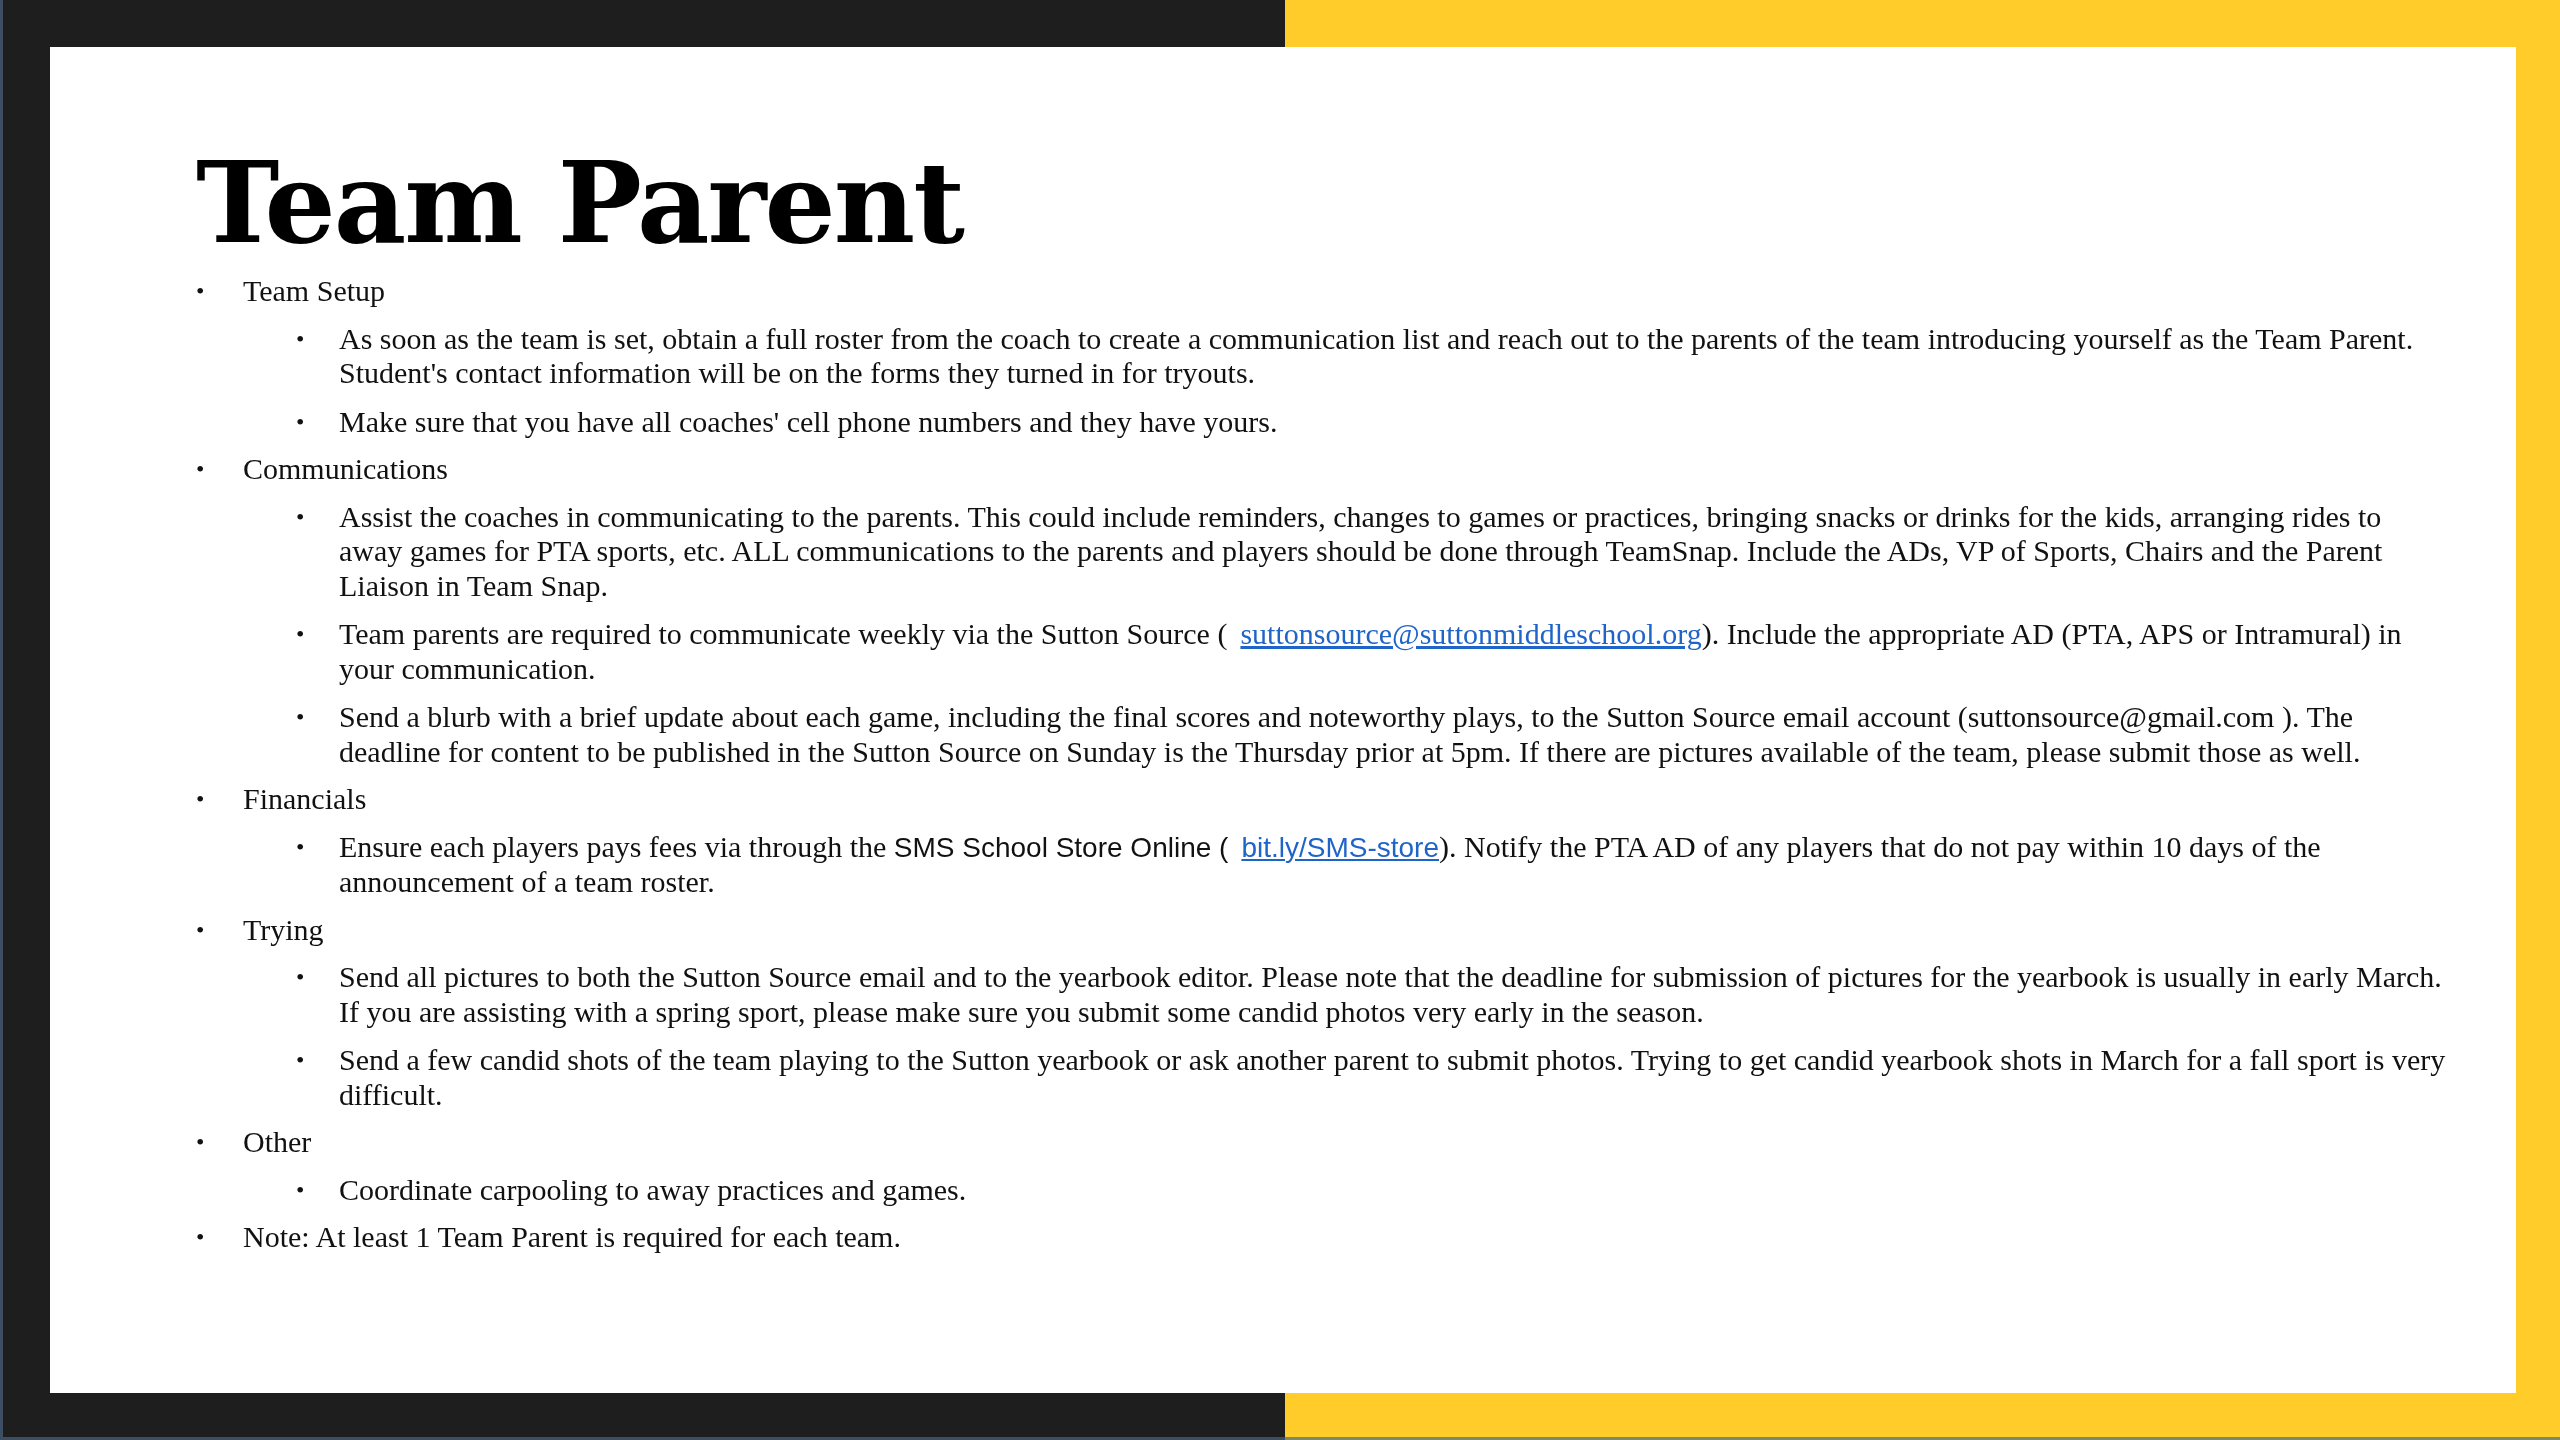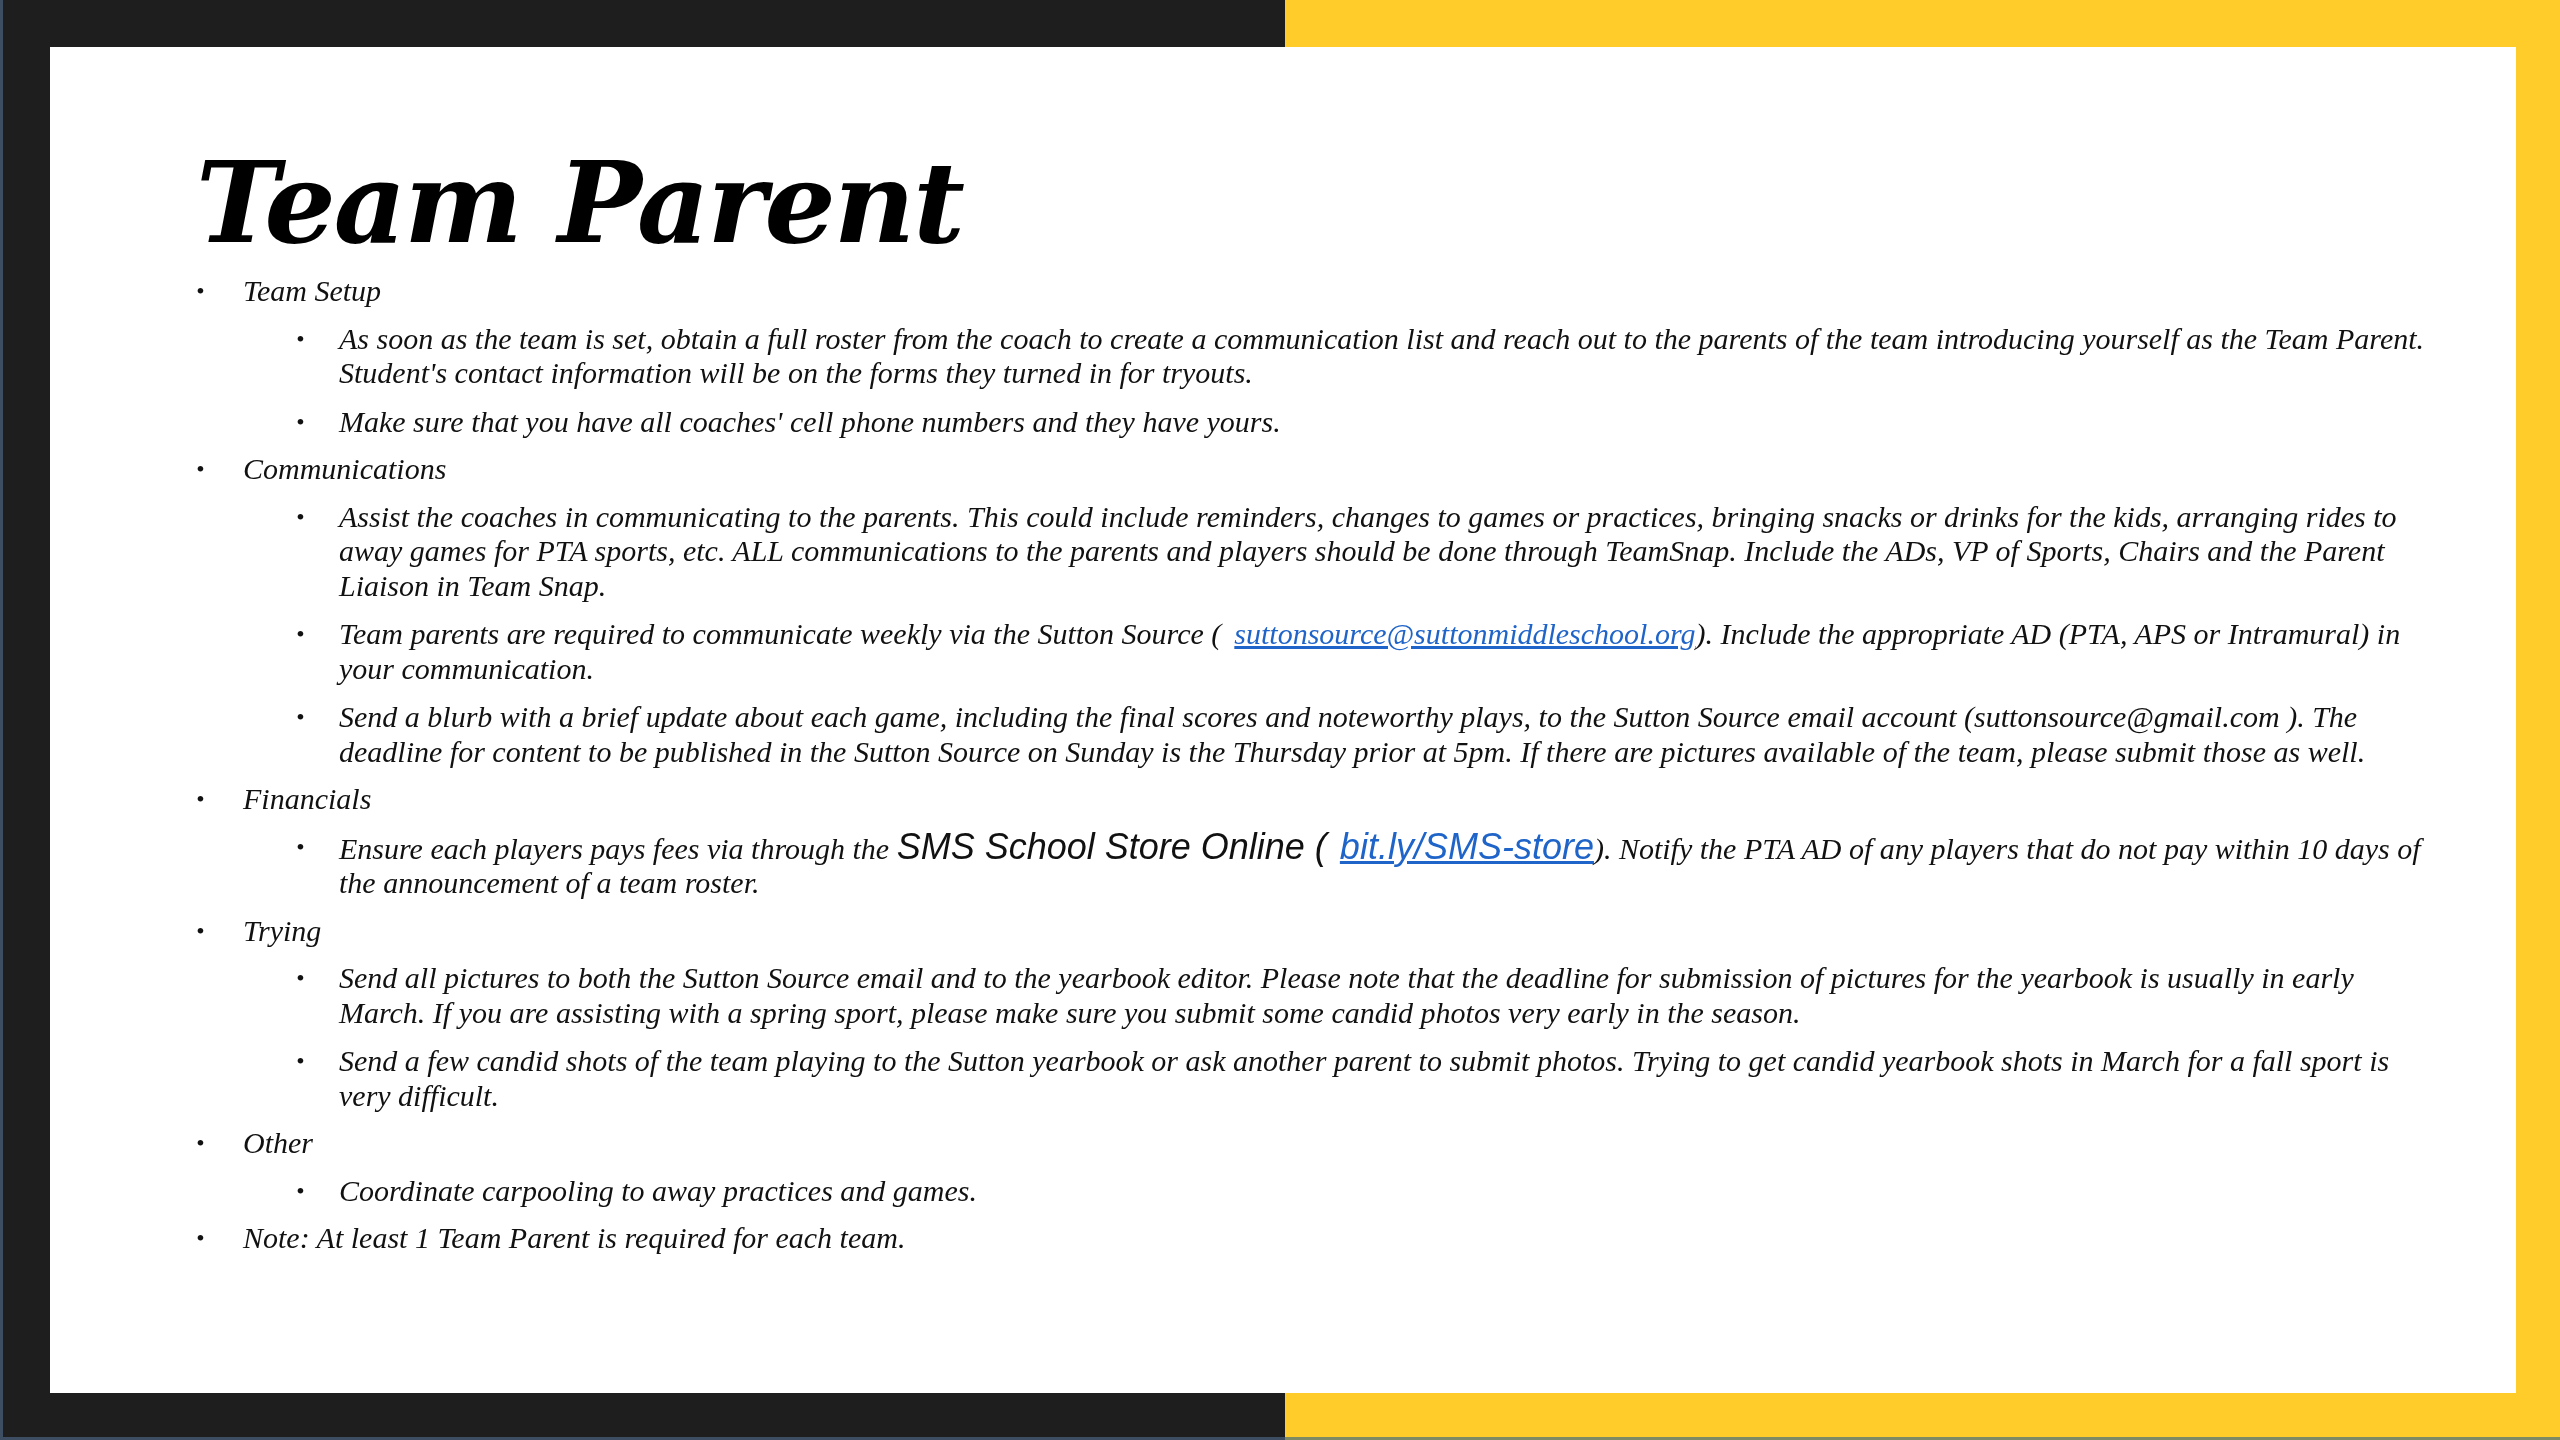--- a/index.html
+++ b/index.html
@@ -11,21 +11,20 @@
     background: #1e1e1e;
   }
   #frame {
     position: absolute;
     left: 0; top: 0;
     width: 2560px; height: 1440px;
     background: #1e1e1e;
     box-sizing: border-box;
     border-left: 3px solid #3d4e63;
     border-bottom: 3px solid #3d4e63;
-    font-style: italic;
   }
   #frame-yellow-top {
     position: absolute;
     left: 1282px; top: 0;
     width: 1278px; height: 47px;
     background: #ffcc29;
   }
   #frame-yellow-right {
     position: absolute;
     left: 2513px; top: 0;
@@ -101,21 +100,21 @@
   ul.l1 > li > .bullet { left: 0; }
   ul.l2 > li > .bullet { left: 100px; }
   .link {
     color: #1f64c8;
     text-decoration: underline;
     cursor: pointer;
     margin-left: 13px;
   }
   .sans {
     font-family: "Liberation Sans", sans-serif;
-    font-size: 36px;
+    font-size: 28px;
   }
 </style>
 </head>
 <body>
 
 <div id="frame">
   <div id="frame-yellow-top"></div>
   <div id="frame-yellow-right"></div>
   <div id="frame-yellow-bottom"></div>
 

